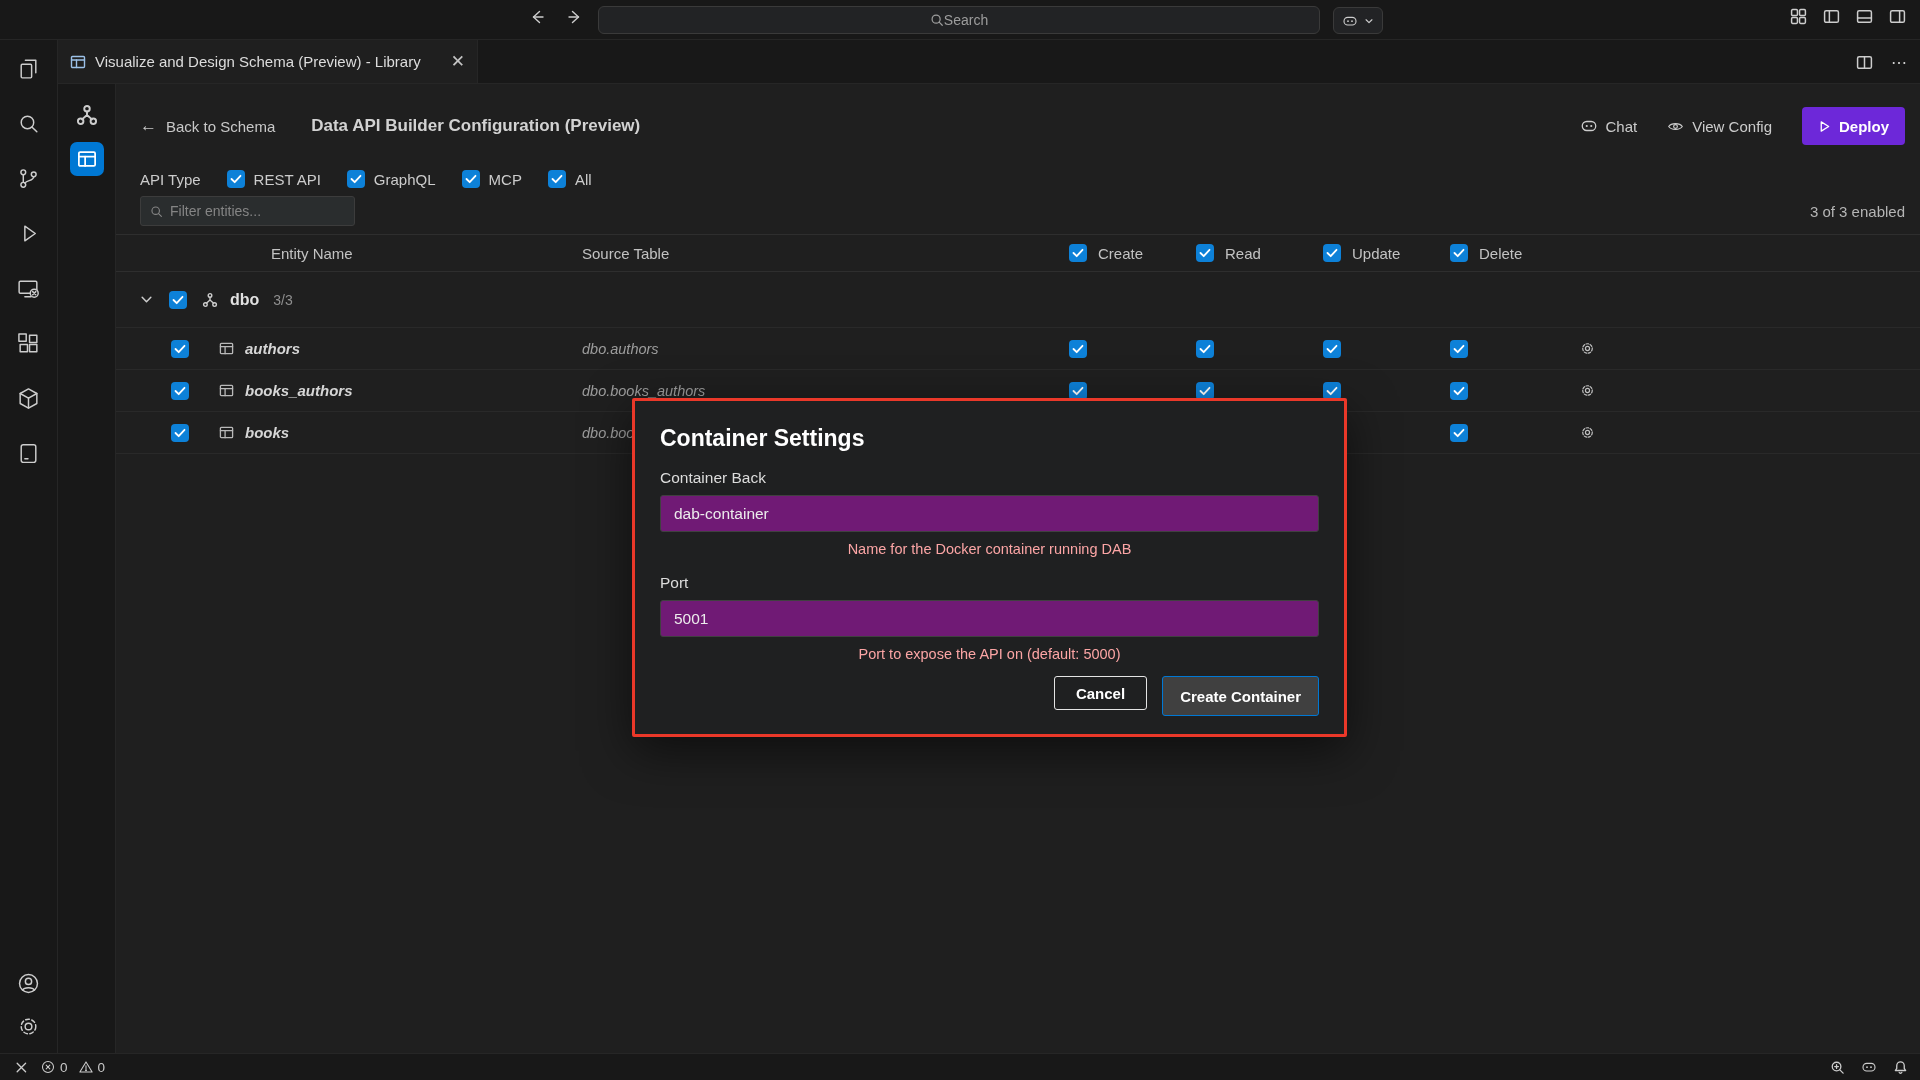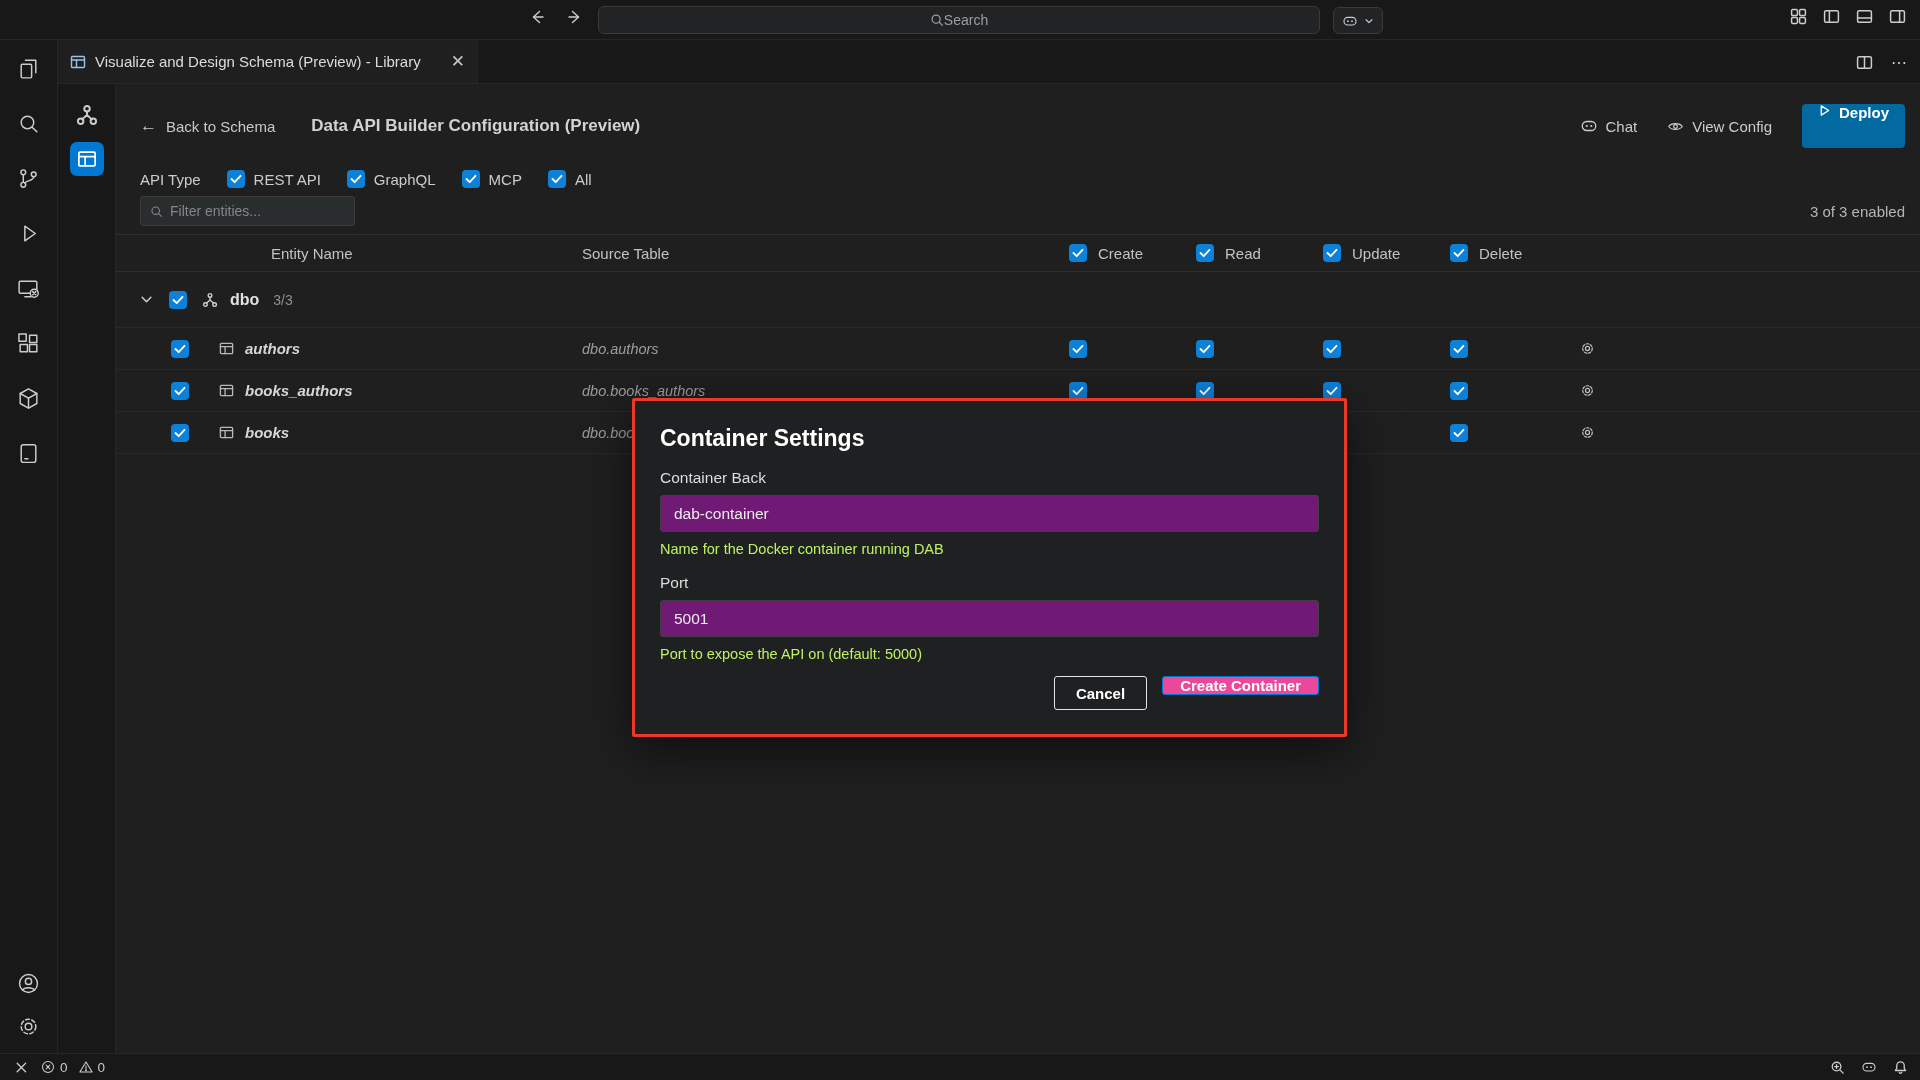--- a/index.html
+++ b/index.html
@@ -40,22 +40,22 @@
   .content { flex:1; background:#1f1f1f; min-width:0; overflow:hidden; }
   .sec { padding-left:24px; padding-right:15px; }
 
   
   .topbar { margin-top:24px; display:flex; align-items:center; height:36px; }
   .back-link { display:flex; align-items:center; gap:9px; font-size:15px; color:#c8c8c8; cursor:pointer; }
   .back-arrow { font-size:17px; }
   .page-title { margin-left:36px; font-size:17px; font-weight:700; color:#d2d2d2; }
   .topbar-right { margin-left:auto; display:flex; align-items:center; gap:30px; }
   .tb-action { display:flex; align-items:center; gap:8px; font-size:15px; color:#cccccc; cursor:pointer; }
-  .deploy-btn { height:44px; padding:0 16px; background:#0369a1; border-radius:4px; color:#fff; font-size:15px; font-weight:600;
-                display:flex; gap:8px; cursor:pointer; border:none; }
+  .deploy-btn { height:38px; padding:0 16px; background:#6d28d9; border-radius:4px; color:#fff; font-size:15px; font-weight:600;
+                display:flex; align-items:center; gap:8px; cursor:pointer; border:none; }
 
   
   .apitype { margin-top:14px; display:flex; align-items:flex-end; height:30px; font-size:15px; color:#cccccc; }
   .apitype-label { margin-right:26px; }
   .apiopt { display:flex; align-items:center; gap:9px; margin-right:26px; cursor:pointer; }
 
   .cb { width:18px; height:18px; background:#0d81d8; border-radius:4px; display:inline-flex; align-items:center; justify-content:center; flex:0 0 18px; cursor:pointer; }
 
   
   .filter-row { margin-top:8px; display:flex; align-items:center; height:30px; }
@@ -83,25 +83,25 @@
   .cell-cb { display:flex; align-items:center; }
   .cell-actions { display:flex; align-items:center; padding-left:2px; }
 
   
   .modal { position:absolute; left:632px; top:398px; width:715px; height:339px; background:#1f2021; border:3px solid #ea3829;
            border-radius:2px; z-index:60; padding:24px 25px; box-shadow:0 14px 48px rgba(0,0,0,.55); }
   .modal-title { font-size:23px; font-weight:700; color:#ffffff; }
   .m-label { margin-top:17px; font-size:15.5px; color:#dcdcdc; }
   .m-input { margin-top:8px; width:100%; height:37px; background:#701a75; border:1px solid #404040; border-radius:3px;
              color:#ececec; font-size:15.5px; padding:0 13px; font-family:inherit; outline:none; display:block; }
-  .m-help { margin-top:9px; font-size:14.5px; color:#bef264; }
+  .m-help { margin-top:9px; font-size:14.5px; color:#fca5a5;text-align:center; }
   .m-actions { margin-top:14px; display:flex; justify-content:flex-end; gap:15px; }
   .btn-cancel { height:34px; padding:0 21px; background:#1f2021; border:1px solid #e4e4e4; border-radius:3px; color:#ffffff;
                 font-size:15px; font-weight:600; font-family:inherit; cursor:pointer; }
-  .btn-create { height:19px; padding:0 17px; background:#ec4899; border:1px solid #0078d4; border-radius:3px; color:#ffffff;
+  .btn-create { height:40px; padding:0 17px; background:#404040; border:1px solid #0078d4; border-radius:3px; color:#ffffff;
                 font-size:15px; font-weight:700; font-family:inherit; cursor:pointer; }
 
   
   .statusbar { flex:0 0 27px; background:#181818; border-top:1px solid #262626; display:flex; align-items:center; font-size:13.5px; color:#c9c9c9; }
   .sb-left { display:flex; align-items:center; gap:14px; padding-left:12px; }
   .sb-problems { display:flex; align-items:center; gap:5px; cursor:pointer; }
   .sb-right { margin-left:auto; display:flex; align-items:center; gap:16px; padding-right:12px; }
 </style>
 </head>
 <body>

